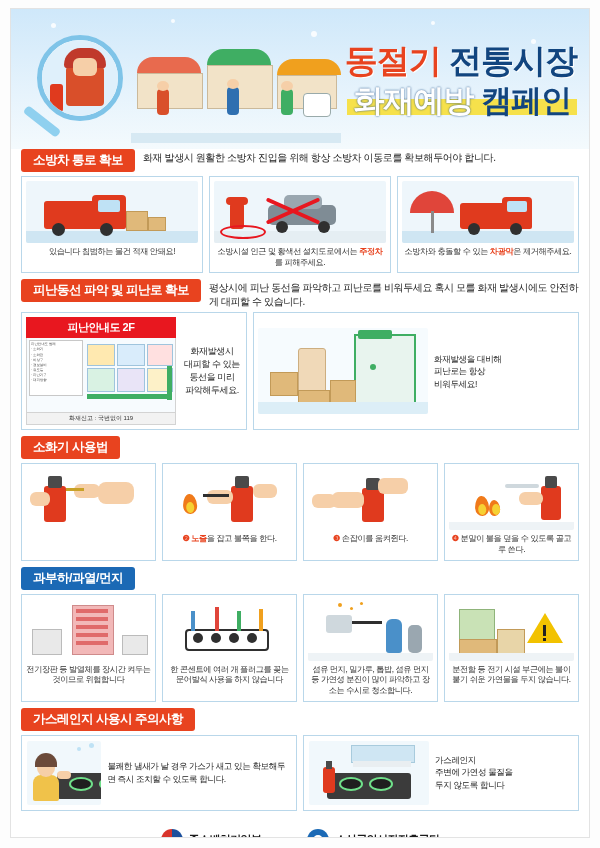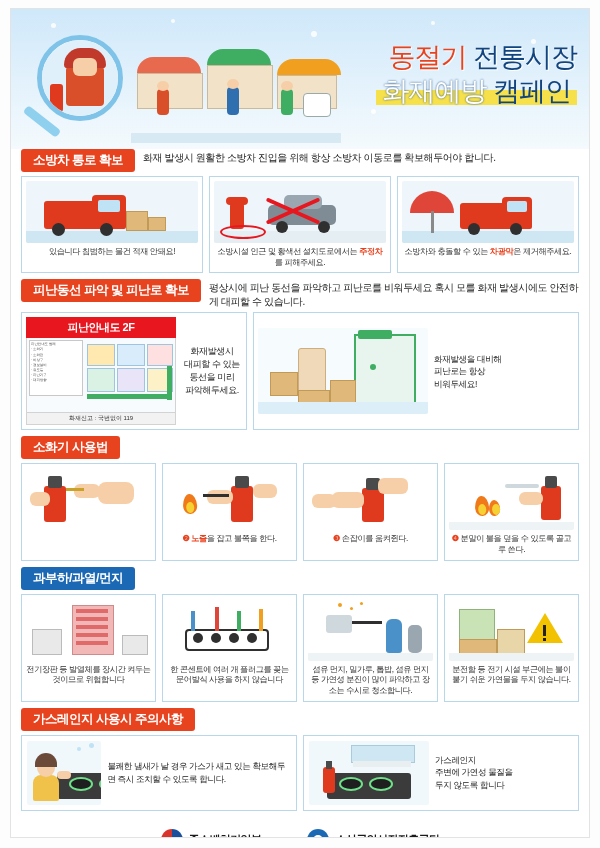--- a/index.html
+++ b/index.html
@@ -32,28 +32,28 @@
     background:linear-gradient(180deg,#cfe8fa 0%, #e6f3fc 60%, #f4fafd 100%);
     overflow:hidden;
   }
   .snow{position:absolute;border-radius:50%;background:#ffffff;opacity:.85;}
   .hdr-title{
     position:absolute;right:12px;top:34px;
     text-align:right;
     line-height:1.08;
   }
   .hdr-l1{
-    font-size:27px;font-weight:normal;color:#e8431f;
+    font-size:33px;font-weight:bold;color:#e8431f;
     letter-spacing:-1px;
     text-shadow:1px 1px 0 #ffffff;
   }
   .hdr-l1 .blue{color:#12457f;}
   .hdr-l2{
     margin-top:4px;
-    font-size:27px;font-weight:normal;color:#12457f;
+    font-size:31px;font-weight:bold;color:#12457f;
     letter-spacing:-1px;
     display:inline-block;
     padding:1px 6px;
     background:linear-gradient(180deg,rgba(255,255,255,0) 45%, #f6e14b 45%, #f6e14b 92%, rgba(255,255,255,0) 92%);
   }
   .hdr-l2 .white{color:#ffffff;text-shadow:0 0 2px #12457f;}
 
   
   .badge{
     position:absolute;left:26px;top:26px;width:86px;height:86px;border-radius:50%;

